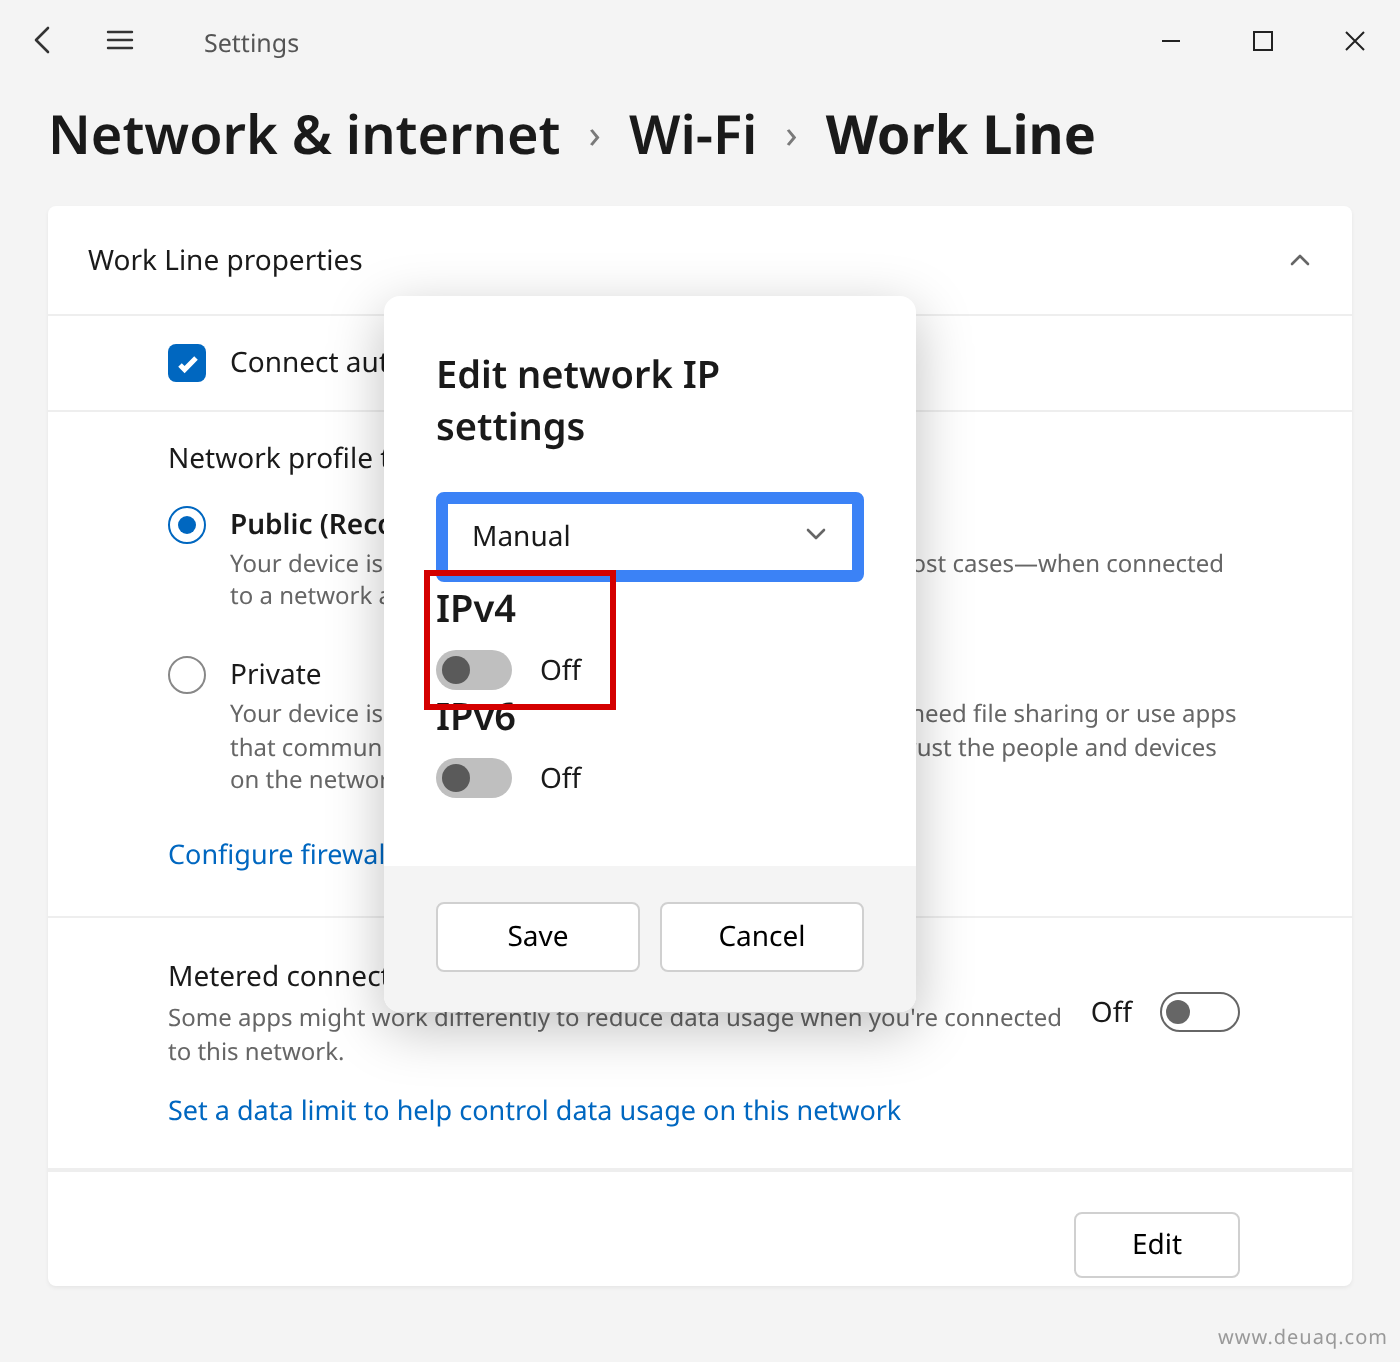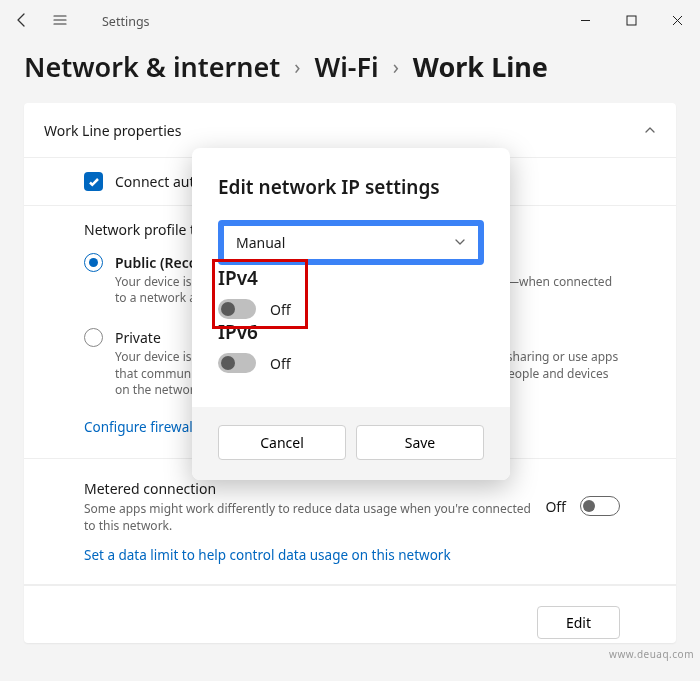--- a/index.html
+++ b/index.html
@@ -37,34 +37,34 @@
   .kv-desc { font-size: 12px; color:#666; margin-top:2px; }
   .kv-value { font-size: 14px; color:#555; }
   .kv-right { margin-left:auto; display:flex; align-items:center; gap:14px; }
   .btn { background:#fff; border:1px solid #d0d0d0; border-radius:4px; padding: 6px 28px; font-size:14px; cursor:pointer; }
   .toggle { width: 40px; height: 20px; border-radius: 10px; border: 1.5px solid #666; display:flex; align-items:center; padding:2px; cursor:pointer;}
   .toggle.off { justify-content:flex-start;}
   .toggle.off .knob { width:12px; height:12px; border-radius:50%; background:#666; }
   .toggle-label { font-size:14px; }
 
   
-  .dialog { position:absolute; left:192px; top:148px; width:318px; background:#fff; border-radius:8px; box-shadow: 0 8px 28px rgba(0,0,0,.25); padding: 26px 26px 0 26px; }
+  .dialog { position:absolute; left:192px; top:148px; width:266px; background:#fff; border-radius:8px; box-shadow: 0 8px 28px rgba(0,0,0,.25); padding: 26px 26px 0 26px; }
   .dialog h2 { margin:0 0 20px 0; font-size: 19px; font-weight:600; }
   .select { border:6px solid #3b82f6; border-radius:4px; padding: 7px 12px; font-size:14px; display:flex; align-items:center; cursor:pointer; }
   .select .chev { margin-left:auto; color:#666; }
   .section { }
   .section h3 { margin:0 0 8px 0; font-size:19px; font-weight:600; }
   .tg-row { display:flex; align-items:center; gap: 14px; }
   .d-toggle { width:38px; height:20px; border-radius:10px; background:#bfbfbf; display:flex; align-items:center; padding:3px; cursor:pointer;}
   .d-toggle .knob { width:14px; height:14px; border-radius:50%; background:#5a5a5a; }
   .d-state { font-size:14px; }
   .highlight { position:absolute; left: -6px; top: -6px; width: 96px; height: 70px; border:3px solid #d40000; pointer-events:none; }
   .dialog-footer { background:#f4f4f4; margin: 34px -26px 0 -26px; padding: 18px 26px 20px 26px; display:flex; gap:10px; border-radius:0 0 8px 8px;}
   .dialog-footer .btn { flex:1; text-align:center; padding:7px 0;}
-  .watermark { position:absolute; right:6px; bottom:20px; font-size:10px; color:#999; letter-spacing:.5px;margin-left:44px;}
+  .watermark { position:absolute; right:6px; bottom:6px; font-size:10px; color:#999; letter-spacing:.5px;margin-left:44px;}
 </style>
 </head>
 <body>
 
 <div class="titlebar">
   <div class="tb-left">
     <div class="icon-btn">
       <svg viewBox="0 0 16 16" width="16" height="16">
           <path d="M10 2 4 8l6 6" fill="none" stroke="currentColor" stroke-width="1.3" stroke-linecap="round" stroke-linejoin="round"></path>
         </svg>
@@ -204,18 +204,18 @@
     <h3>IPv6</h3>
     <div class="tg-row">
       <span class="d-toggle">
           <span class="knob"></span>
         </span>
       <span class="d-state">Off</span>
     </div>
   </div>
 
   <div class="dialog-footer">
+    <button class="btn">Save</button>
     <button class="btn">Cancel</button>
-    <button class="btn">Save</button>
   </div>
 </div>
 
 <div class="watermark">www.deuaq.com</div>
 
 </body></html>

